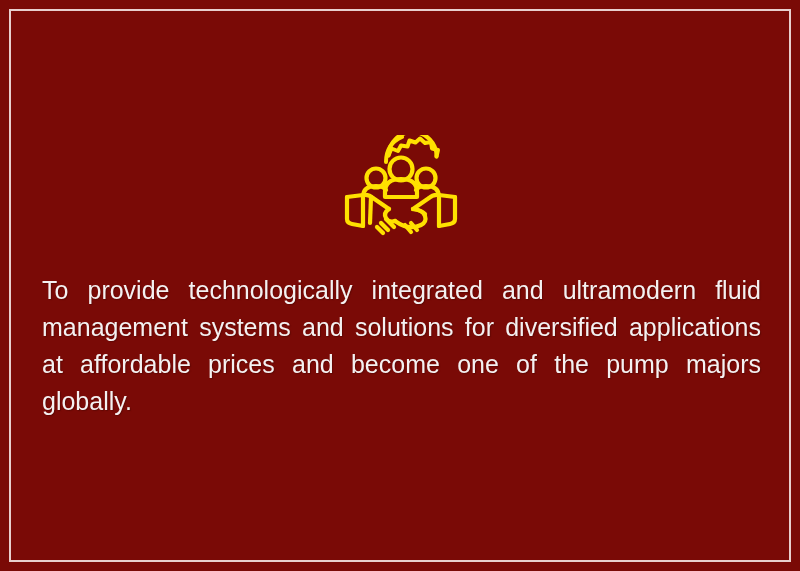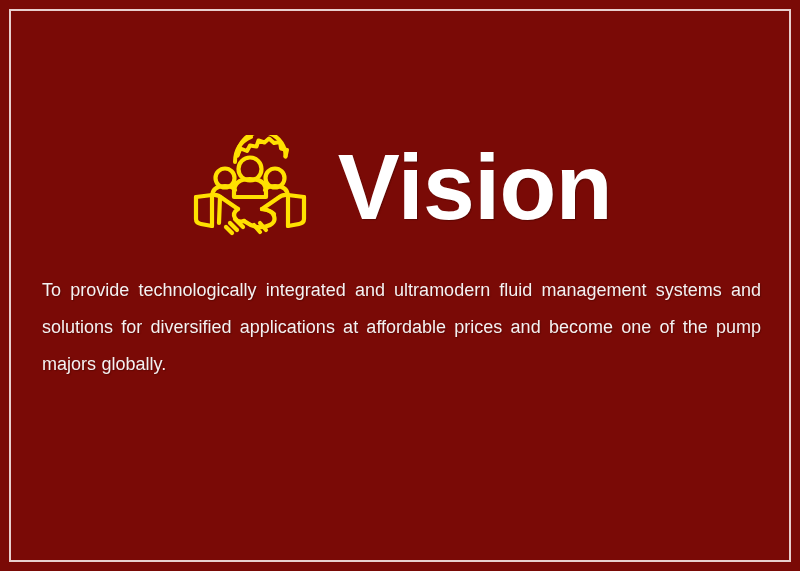--- a/index.html
+++ b/index.html
@@ -61,21 +61,21 @@
     margin-left: 28px;
     white-space: nowrap;
     text-shadow: 1px 1px 1px rgba(60,4,2,0.45);
   }
   .body-text {
     position: absolute;
     left: 42px;
     top: 272px;
     width: 719px;
     font-family: "Liberation Sans", sans-serif;
-    font-size: 18px;
+    font-size: 25px;
     line-height: 37px;
     color: #f4f1f1;
     text-align: justify;
     text-justify: inter-word;
     word-spacing: 0.5px;
     text-shadow: 1px 1px 1px rgba(60,4,2,0.4);
   }
 </style>
 </head>
 <body>
@@ -123,18 +123,17 @@
 
         <path d="M40 88 L47 95"></path>
         <path d="M45 84 L53 92"></path>
         <path d="M36 92 L42 98"></path>
 
         <path d="M64 90 L70 97"></path>
         <path d="M70 88 L76 95"></path>
       </svg>
     </span>
 
-    <span class="page-title">Vision</span>
   </div>
 
   <div class="body-text">To provide technologically integrated and ultramodern fluid management systems and solutions for diversified applications at affordable prices and become one of the pump majors globally.</div>
 
 </div>
 
 </body></html>

